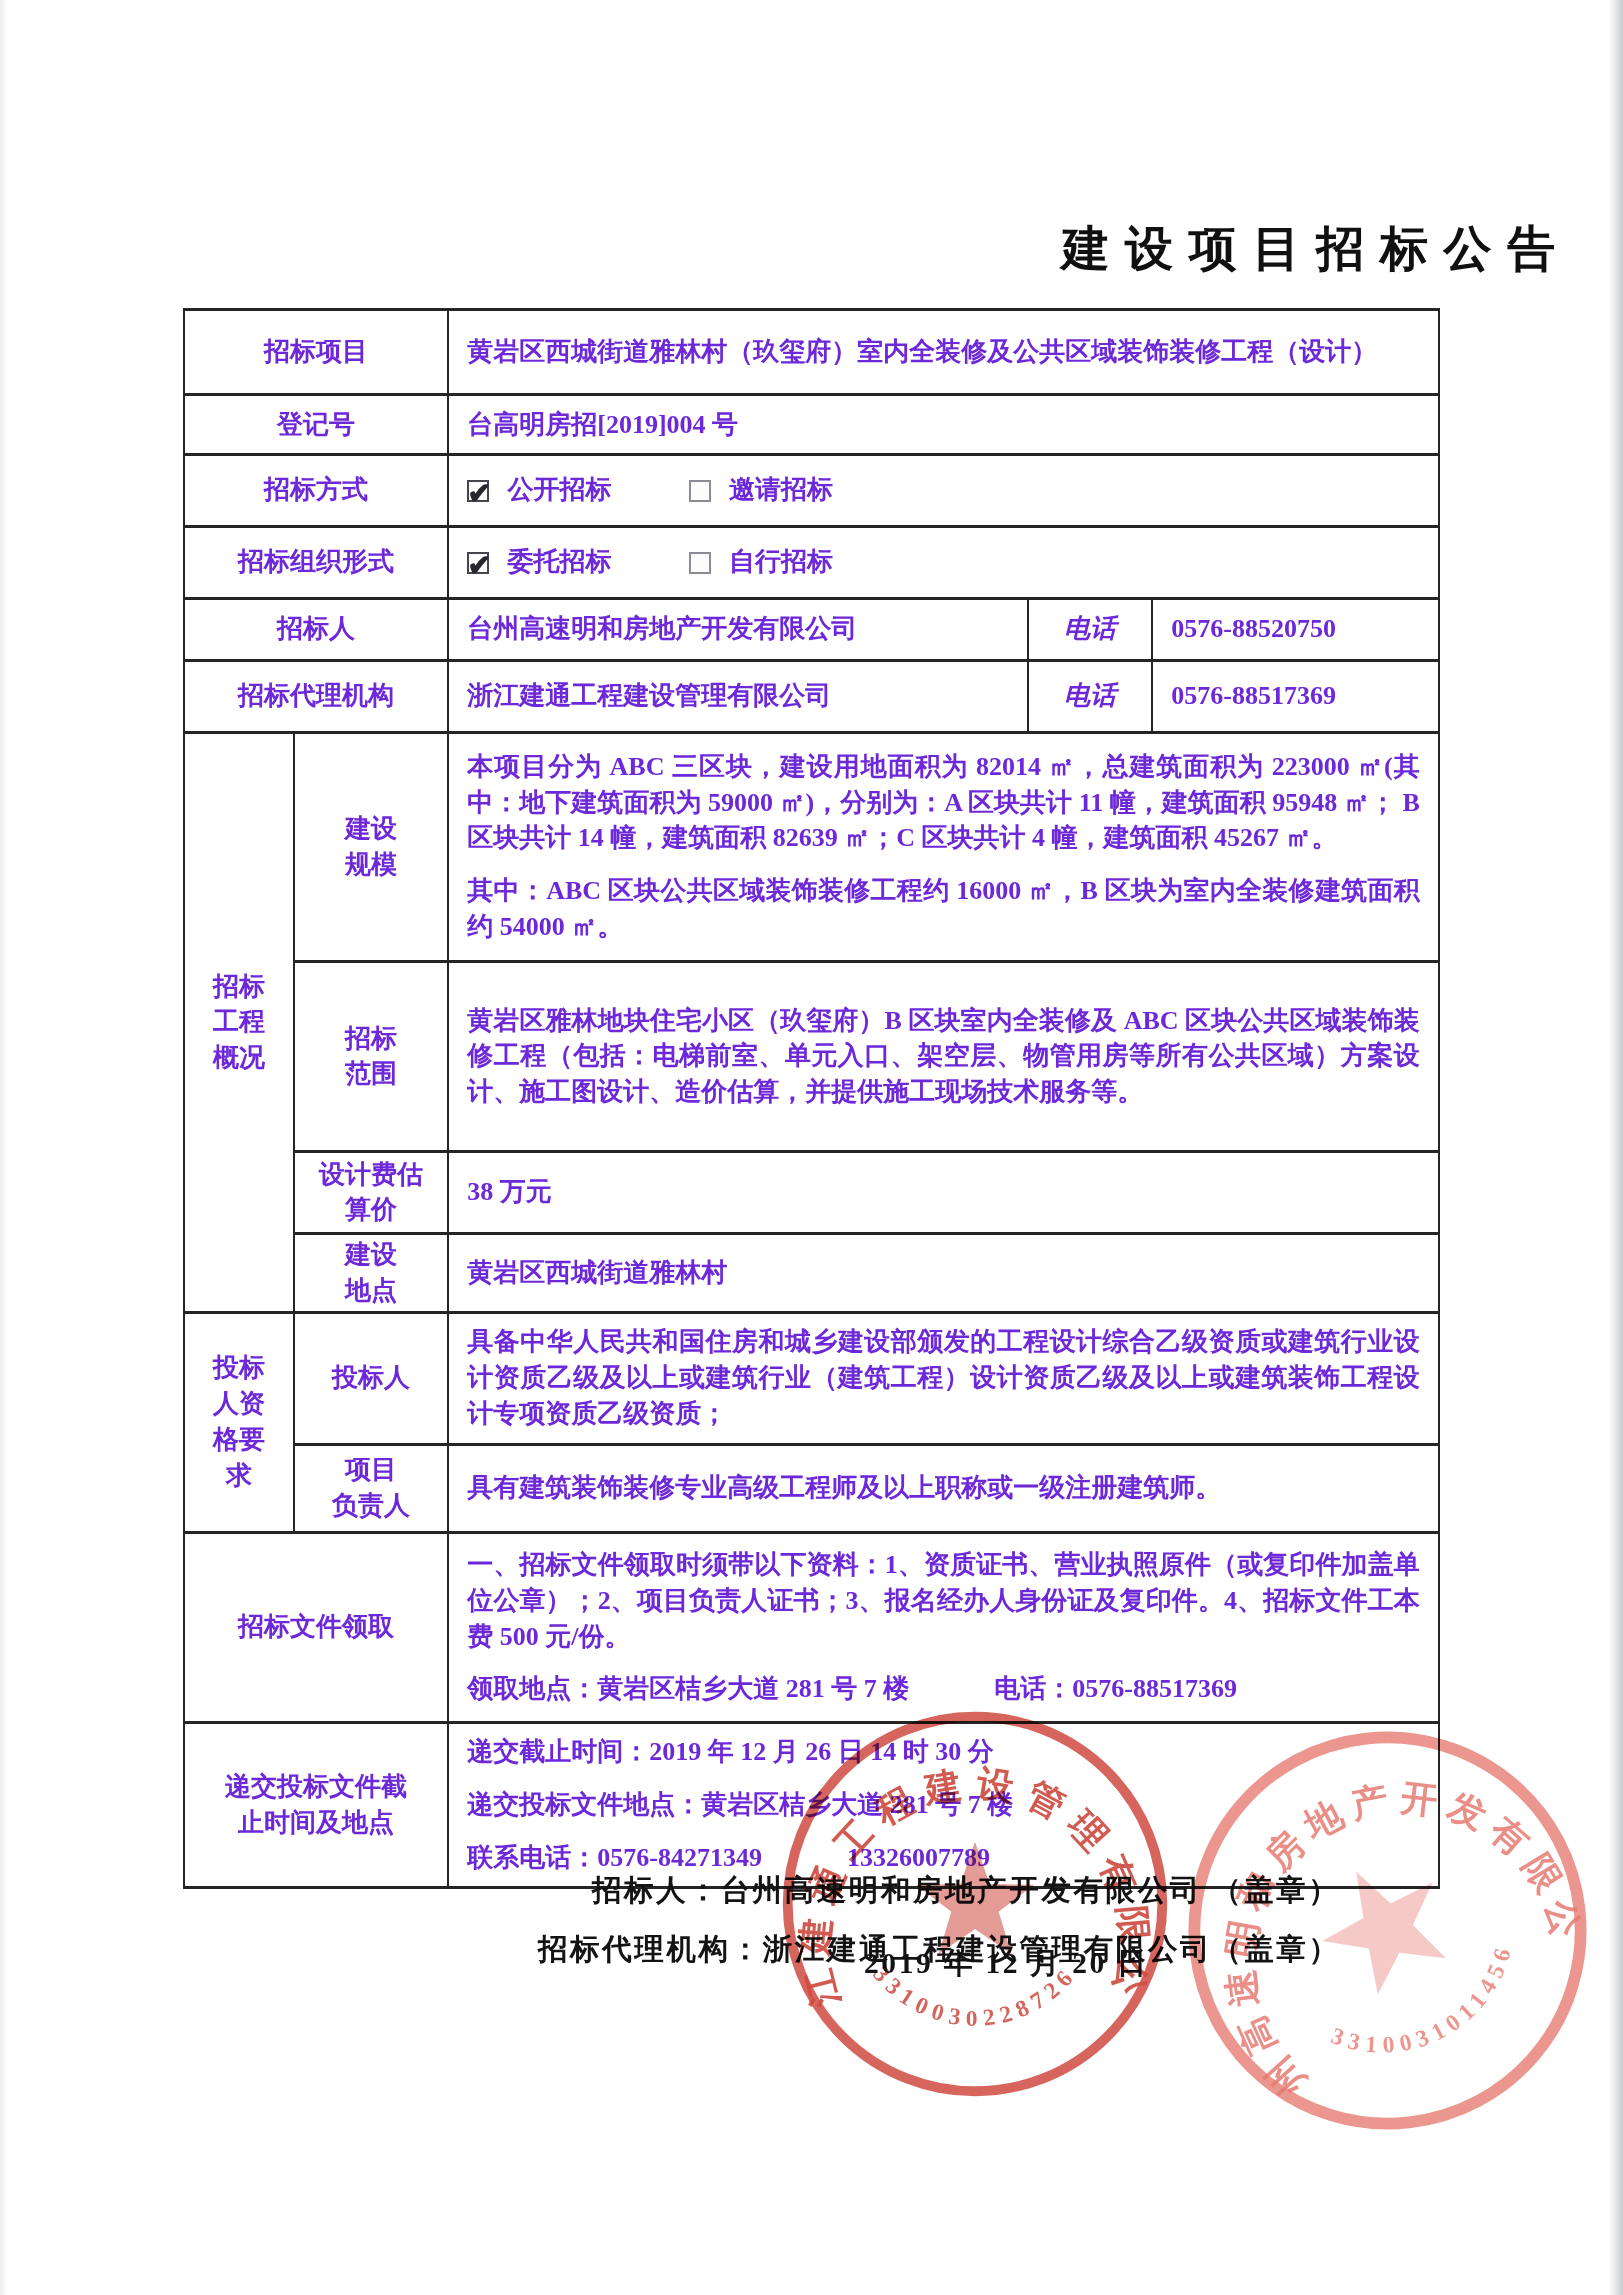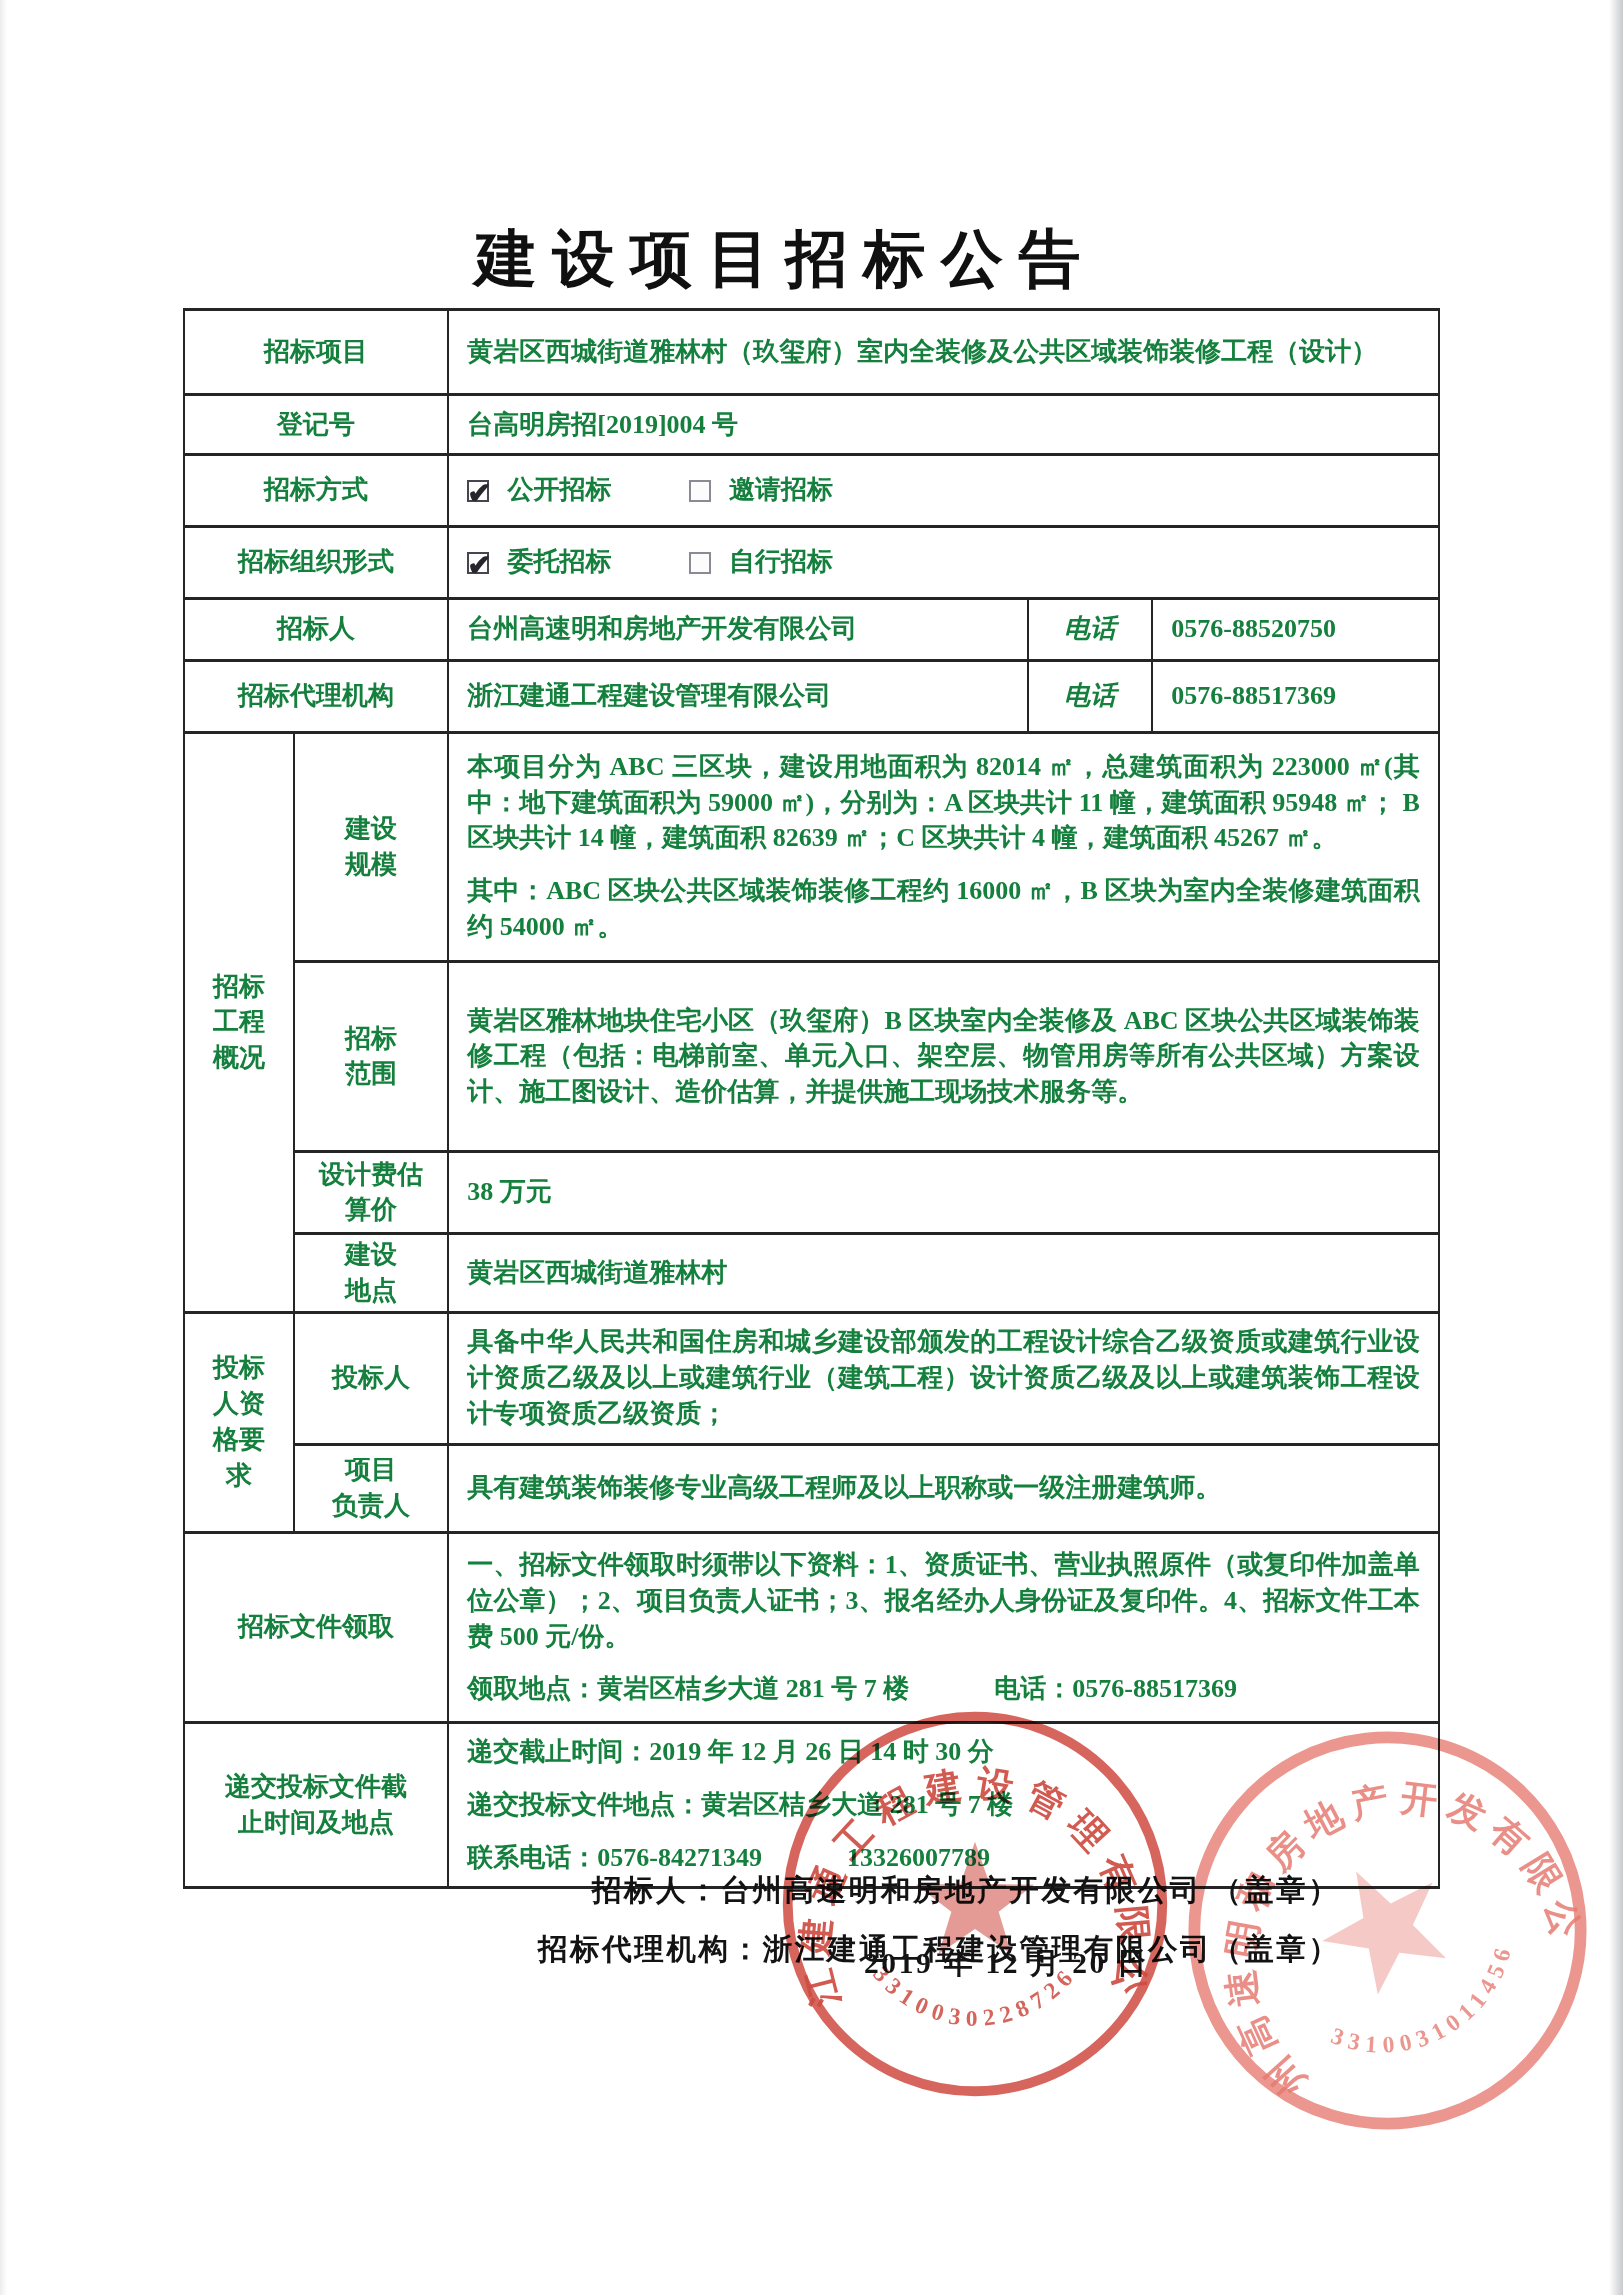--- a/index.html
+++ b/index.html
@@ -7,30 +7,30 @@
   body { font-family:"Liberation Serif","DejaVu Serif",serif; }
   .page {
     position:relative; width:1623px; height:2295px; margin:0 auto;
     background:#ffffff; overflow:hidden; color:#161616; font-weight:700;
   }
   .edge-right { position:absolute; right:0; top:0; width:14.4px; height:100%;
     background:linear-gradient(to left, rgba(110,115,125,.38), rgba(255,255,255,0)); }
   .edge-left { position:absolute; left:0; top:0; width:6.5px; height:100%;
     background:linear-gradient(to right, rgba(150,150,155,.18), rgba(255,255,255,0)); }
   .doc-title {
-    position:absolute; top:217px; left:0; width:1571px; text-align:center;
-    font-size:62px; letter-spacing:15.7px; font-weight:700; color:#101010;
+    position:absolute; top:217px; left:0; width:1571px; text-align:right;
+    font-size:48px; letter-spacing:15.7px; font-weight:700; color:#101010;
   }
   table.main {
     position:absolute; left:183px; top:308px; width:1255px;
     border-collapse:collapse; table-layout:fixed;
   }
   table.main td {
     border:2px solid #252525; border-top-width:3.9px; border-bottom-width:3.9px;
-    font-size:26px; line-height:1.38; color:#15803d; vertical-align:middle;
+    font-size:26px; line-height:1.38; color:#6d28d9; vertical-align:middle;
     font-weight:700; overflow:hidden;
   }
   td.lbl { text-align:center; }
   .pre { white-space:pre-line; }
   td.content { padding:10.5px 18.3px; text-align:justify; }
   td.content.nojust { text-align:left; }
   .para + .para { margin-top:17px; }
   .cb {
     display:inline-block; width:22px; height:22px; border:2.6px solid #5a5a66;
     position:relative; top:3.3px; margin-right:18.3px; background:#fcfcfd;

